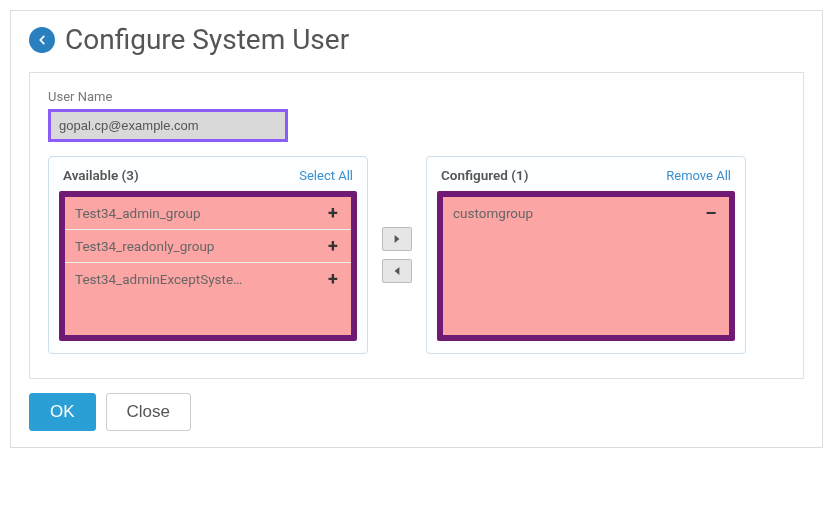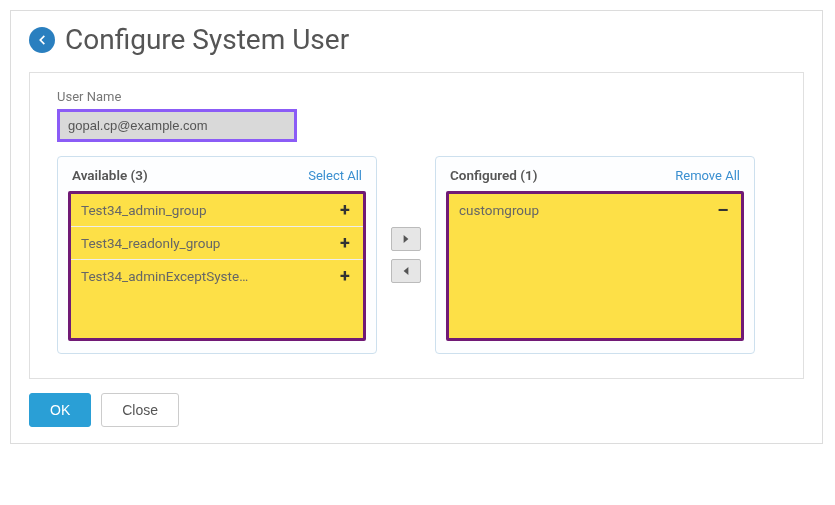--- a/index.html
+++ b/index.html
@@ -41,21 +41,21 @@
       fill: #fff;
     }
     .dialog-title {
       font-size: 28px;
       font-weight: 400;
       color: #555;
     }
     .dialog-body {
       border: 1px solid #e0e0e0;
       margin: 6px 18px 14px 18px;
-      padding: 16px 18px 24px 27px;
+      padding: 16px 18px 24px 18px;
       background: #fff;
     }
     .field-label {
       font-size: 13px;
       color: #777;
       margin-bottom: 5px;
       display: block;
     }
     .text-input {
       width: 240px;
@@ -88,22 +88,22 @@
       font-weight: 600;
       color: #555;
     }
     .list-action-link {
       font-size: 13px;
       color: #3a8fd0;
       cursor: pointer;
       text-decoration: none;
     }
     .list-items {
-      background: #fde047;
-      border: 3px solid #701a75;
+      background: #fca5a5;
+      border: 6px solid #701a75;
       margin: 0 10px 12px 10px;
       min-height: 150px;
       border-radius: 2px;
     }
     .list-item {
       display: flex;
       justify-content: space-between;
       align-items: center;
       padding: 7px 10px;
       border-bottom: 1px solid #eee;
@@ -149,21 +149,21 @@
       height: 8px;
       fill: #555;
     }
     .dialog-footer {
       padding: 0 18px 16px 18px;
       display: flex;
       gap: 10px;
     }
     .btn {
       padding: 8px 20px;
-      font-size: 14px;
+      font-size: 17px;
       border-radius: 3px;
       cursor: pointer;
       border: 1px solid transparent;
     }
     .btn-primary {
       background: #2a9fd6;
       color: #fff;
       border-color: #2a9fd6;
     }
     .btn-secondary {

